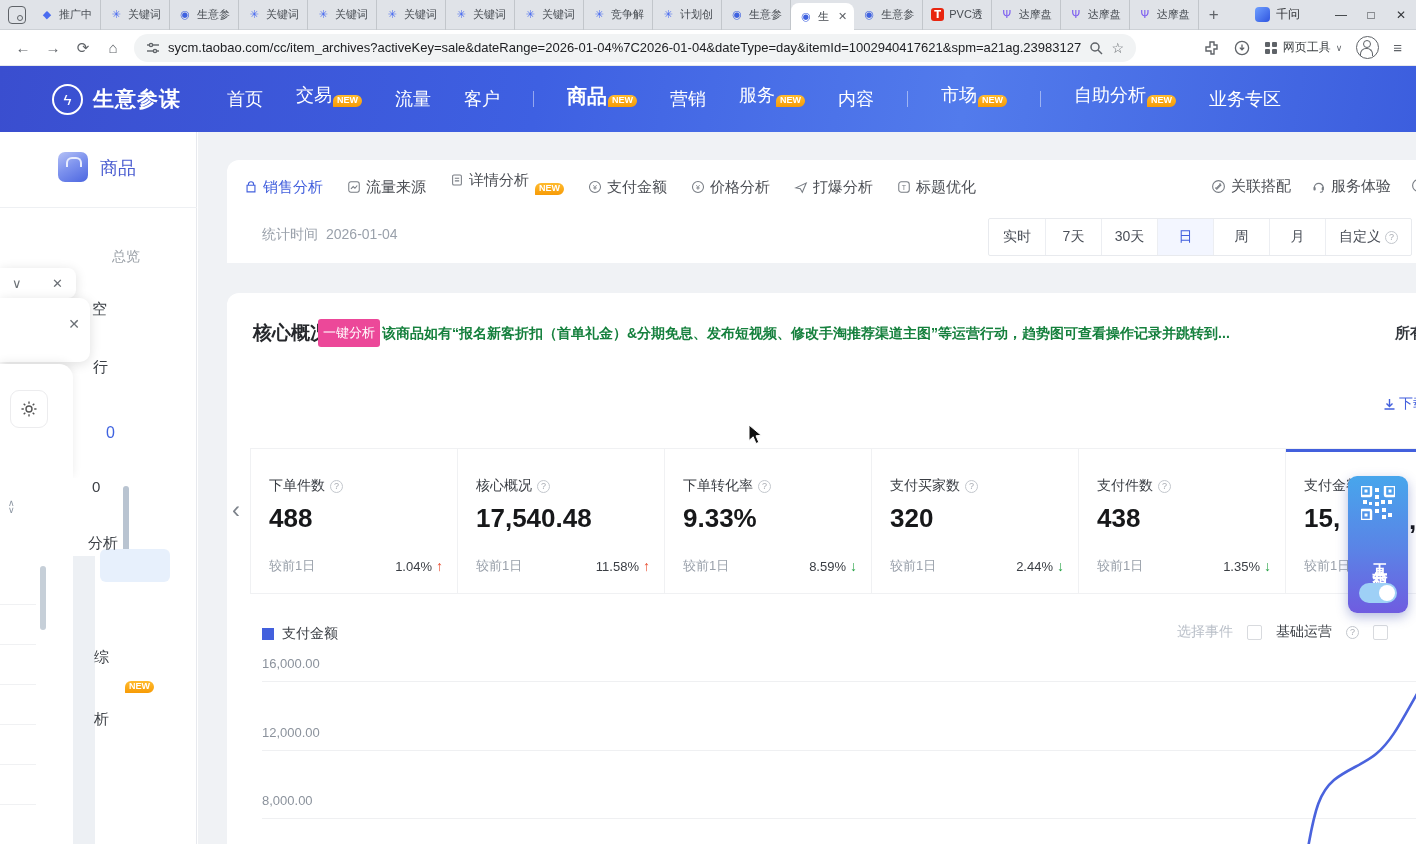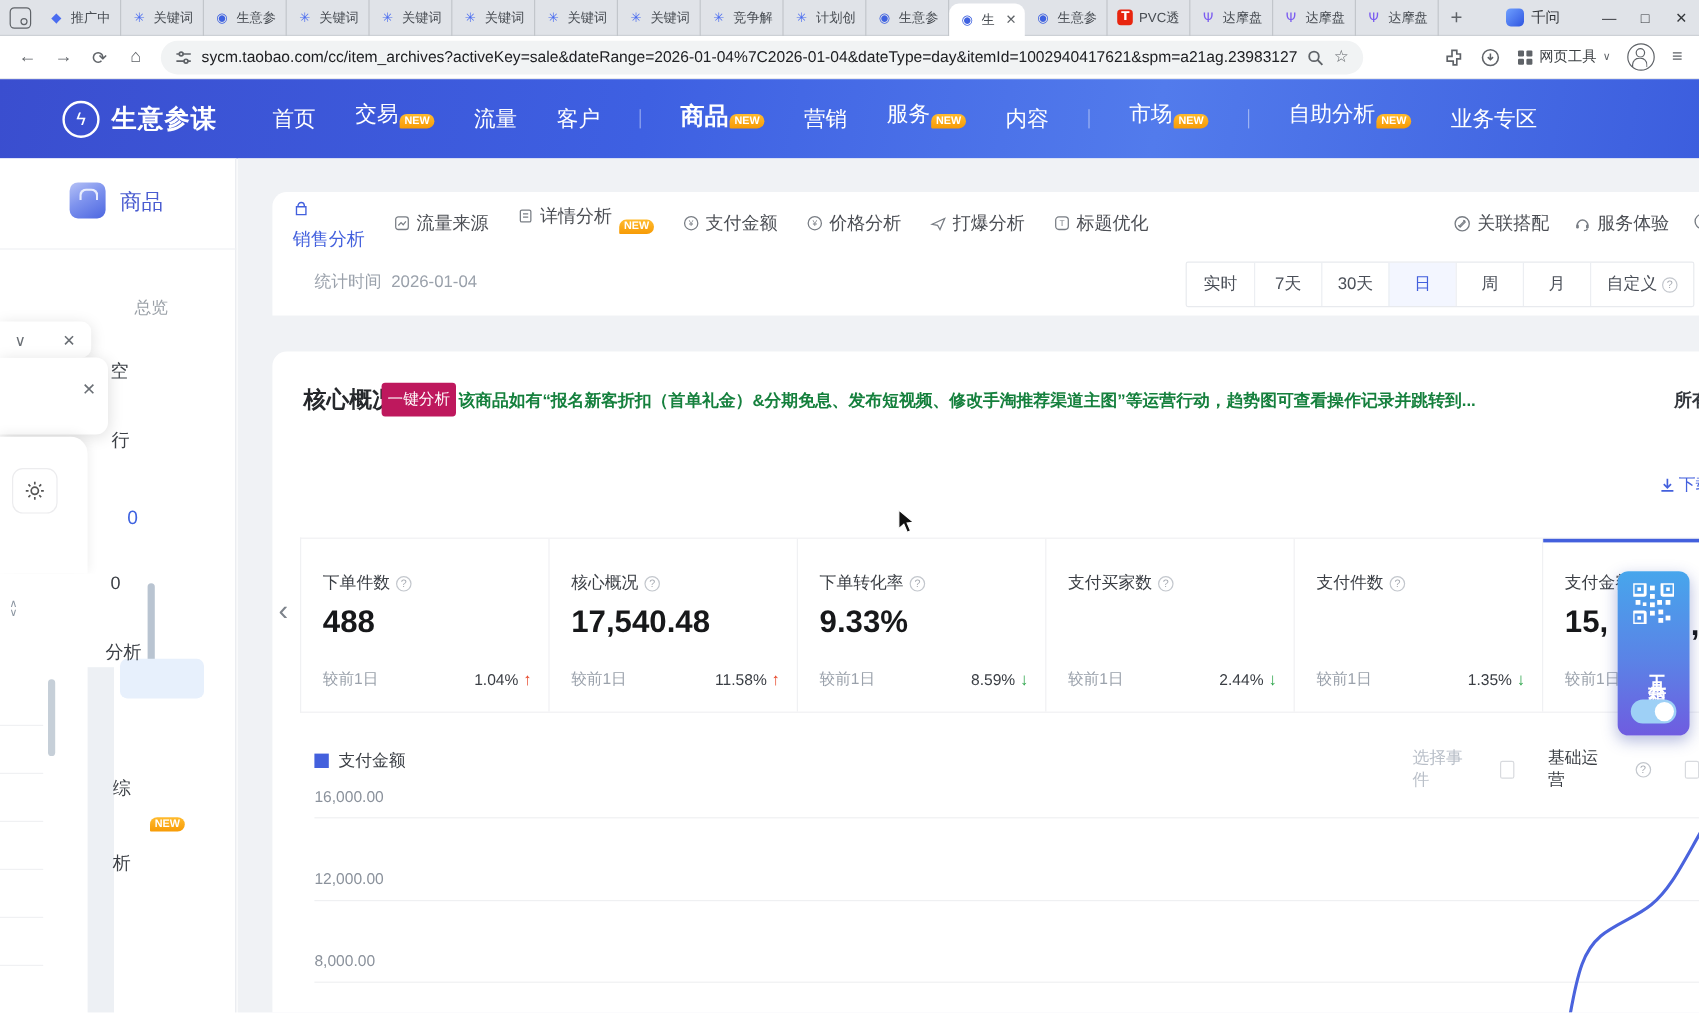--- a/index.html
+++ b/index.html
@@ -66,35 +66,35 @@
   .frag.on{color:#3f63e0;font-size:16px;}
   .pill{position:absolute;left:100px;top:417px;width:70px;height:33px;background:#e7f0fc;border-radius:6px;z-index:55;}
   .sbnew{position:absolute;left:124px;top:529px;z-index:61;}
 
   
   #mainbg{position:absolute;left:198px;top:132px;width:1218px;height:712px;background:#f0f2f5;}
   #cardA{position:absolute;left:227px;top:160px;width:1189px;height:103px;background:#fff;border-radius:12px 0 0 0;overflow:hidden;}
   .subtabs{position:absolute;left:17px;top:12px;display:flex;align-items:center;gap:24px;height:30px;}
   .stab{display:flex;align-items:flex-start;gap:5px;font-size:15px;color:#4c4f55;}
   .stab .sic{margin-top:2px;color:#787d84;}
-  .stab.active{color:#4360dd;flex-direction:column;}
+  .stab.active{color:#4360dd;}
   .stab.active .sic{color:#4360dd;}
   .rlinks{position:absolute;right:-10px;top:12px;display:flex;align-items:center;gap:20px;height:30px;}
   .qmark{width:13px;height:13px;border:1px solid #c3c7cd;border-radius:50%;display:inline-flex;align-items:center;justify-content:center;
          font-size:9px;color:#a7abb2;flex:0 0 auto;box-sizing:border-box;}
   .statline{position:absolute;left:35px;top:66px;font-size:14px;color:#9aa1ab;display:flex;gap:8px;}
   .seg{position:absolute;right:4px;top:58px;height:38px;display:flex;background:#fff;border:1px solid #e8eaee;border-radius:2px;box-sizing:border-box;}
   .seg .s{min-width:56px;display:flex;align-items:center;justify-content:center;font-size:14px;color:#4a4f58;border-left:1px solid #eceef2;gap:4px;padding:0 6px;box-sizing:border-box;}
   .seg .s:first-child{border-left:none;}
   .seg .s.active{color:#4360dd;background:#f3f6ff;}
   .seg .s.wide{min-width:86px;}
 
   #cardB{position:absolute;left:227px;top:293px;width:1189px;height:551px;background:#fff;border-radius:12px 0 0 0;overflow:hidden;}
   .core-title{position:absolute;left:26px;top:27px;font-size:19px;font-weight:bold;color:#26282c;}
-  .analyze{position:absolute;left:91px;top:26px;width:62px;height:28px;background:#be185d;border-radius:3px;color:#fff;
+  .analyze{position:absolute;left:91px;top:26px;width:62px;height:28px;background:#ec4899;border-radius:3px;color:#fff;
            font-size:13px;display:flex;align-items:center;justify-content:center;}
   .coredesc{position:absolute;left:155px;top:32px;width:1000px;font-size:14px;color:#15803d;white-space:nowrap;overflow:hidden;font-weight:bold;}
   .coreright{position:absolute;left:1168px;top:31px;font-size:15px;font-weight:600;color:#33373d;white-space:nowrap;}
   .dl{position:absolute;left:1156px;top:102px;font-size:14px;color:#4360dd;white-space:nowrap;display:flex;gap:3px;align-items:center;}
 
   .mchev{position:absolute;left:5px;top:203px;font-size:24px;color:#7d838b;}
   .mgrid{position:absolute;left:23px;top:155px;display:grid;grid-template-columns:207px 207px 207px 207px 207px 140px;
          border:1px solid #f0f1f3;border-right:none;height:144px;box-sizing:content-box;}
   .mcard{border-right:1px solid #f0f1f3;padding:28px 16px 0 18px;position:relative;box-sizing:border-box;}
   .mcard.sel::before{content:'';position:absolute;top:0;left:0;right:0;height:3px;background:#4360dd;}
@@ -104,21 +104,21 @@
   .mcmp{color:#9aa1ab;}
   .mchg{color:#3a3e44;display:flex;gap:4px;align-items:center;}
   .arrow{font-weight:900;font-size:14px;}
   .arrow.up{color:#e84a2d;}
   .arrow.down{color:#27a346;}
   .vtail{position:absolute;left:1182px;top:212px;font-size:26px;font-weight:bold;color:#17181a;}
 
   .legend{position:absolute;left:35px;top:332px;display:flex;align-items:center;gap:8px;}
   .lsq{width:12px;height:12px;background:#4360dd;}
   .ltext{font-size:14px;color:#3a3e44;}
-  .chartctl{position:absolute;left:950px;top:330px;display:flex;align-items:center;gap:28px;}
+  .chartctl{position:absolute;left:950px;top:330px;display:flex;align-items:center;gap:14px;}
   .selev{font-size:14px;color:#b9bfc8;}
   .cbx{width:15px;height:15px;border:1px solid #d8dade;border-radius:2px;background:#fff;box-sizing:border-box;}
   .cbl{font-size:14px;color:#3a3e44;}
   .ytick{position:absolute;left:35px;font-size:13px;color:#8b929c;}
   .gline{position:absolute;left:35px;width:1154px;height:1px;background:#eff0f2;}
 
   
   #toolbox{position:absolute;left:1348px;top:476px;width:60px;height:137px;border-radius:9px;z-index:70;
            background:linear-gradient(180deg,#47a6ec 0%,#5b82e6 55%,#6f5ce0 100%);box-shadow:0 4px 12px rgba(40,60,160,.35);}
   .qr{position:absolute;left:13px;top:10px;}
@@ -506,33 +506,35 @@
               <span>8.59%</span>
               <span class="arrow down">↓</span>
             </span>
           </div>
         </div>
         <div class="mcard">
           <div class="mlabel">
             <span>支付买家数</span>
             <span class="qmark">?</span>
           </div>
+          <div class="mvalue">320</div>
           <div class="mfoot">
             <span class="mcmp">较前1日</span>
             <span class="mchg">
               <span>2.44%</span>
               <span class="arrow down">↓</span>
             </span>
           </div>
         </div>
         <div class="mcard">
           <div class="mlabel">
             <span>支付件数</span>
             <span class="qmark">?</span>
           </div>
+          <div class="mvalue">438</div>
           <div class="mfoot">
             <span class="mcmp">较前1日</span>
             <span class="mchg">
               <span>1.35%</span>
               <span class="arrow down">↓</span>
             </span>
           </div>
         </div>
         <div class="mcard sel">
           <div class="mlabel">

